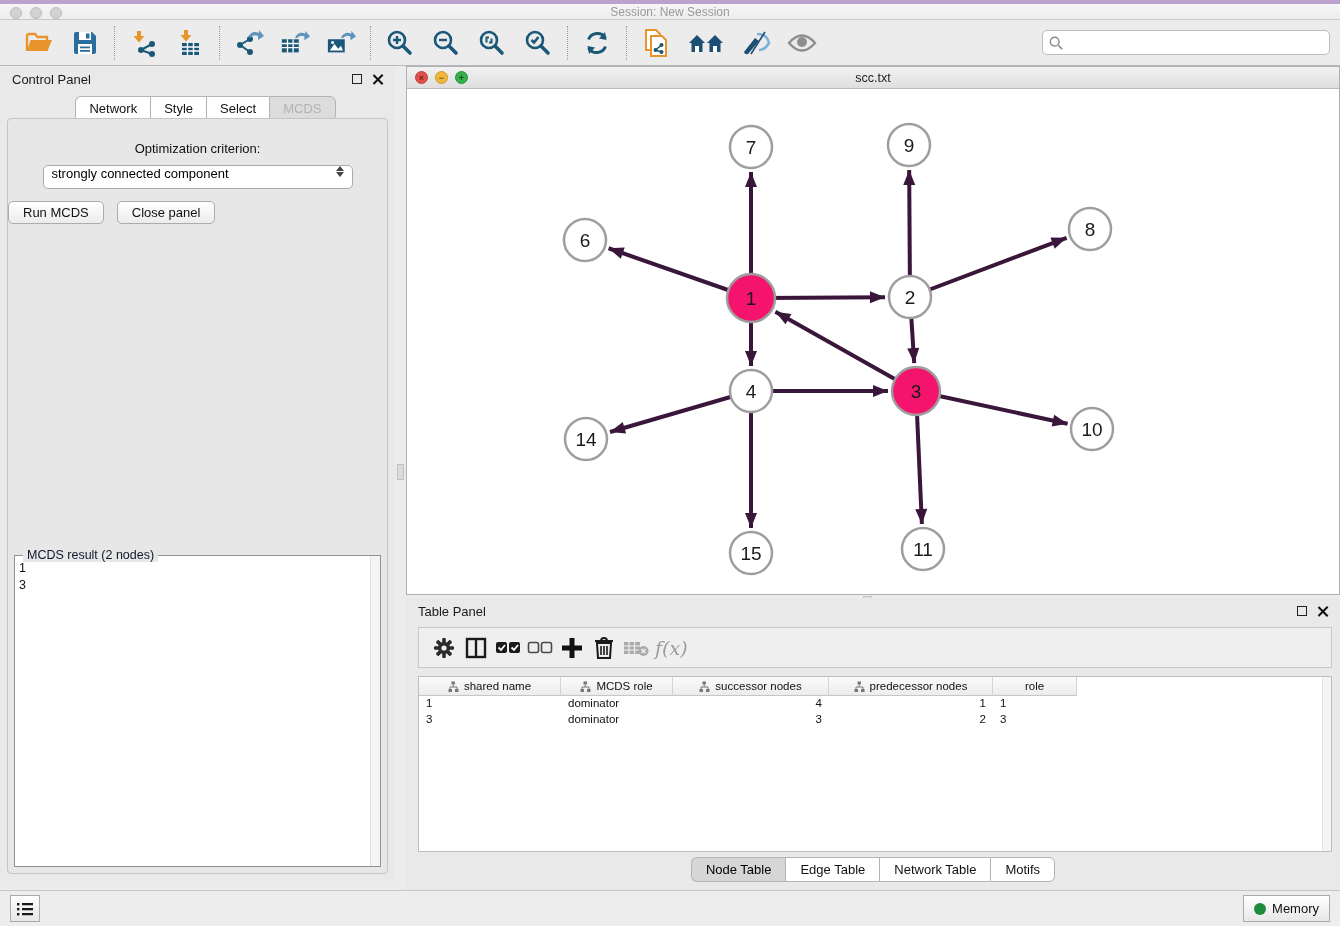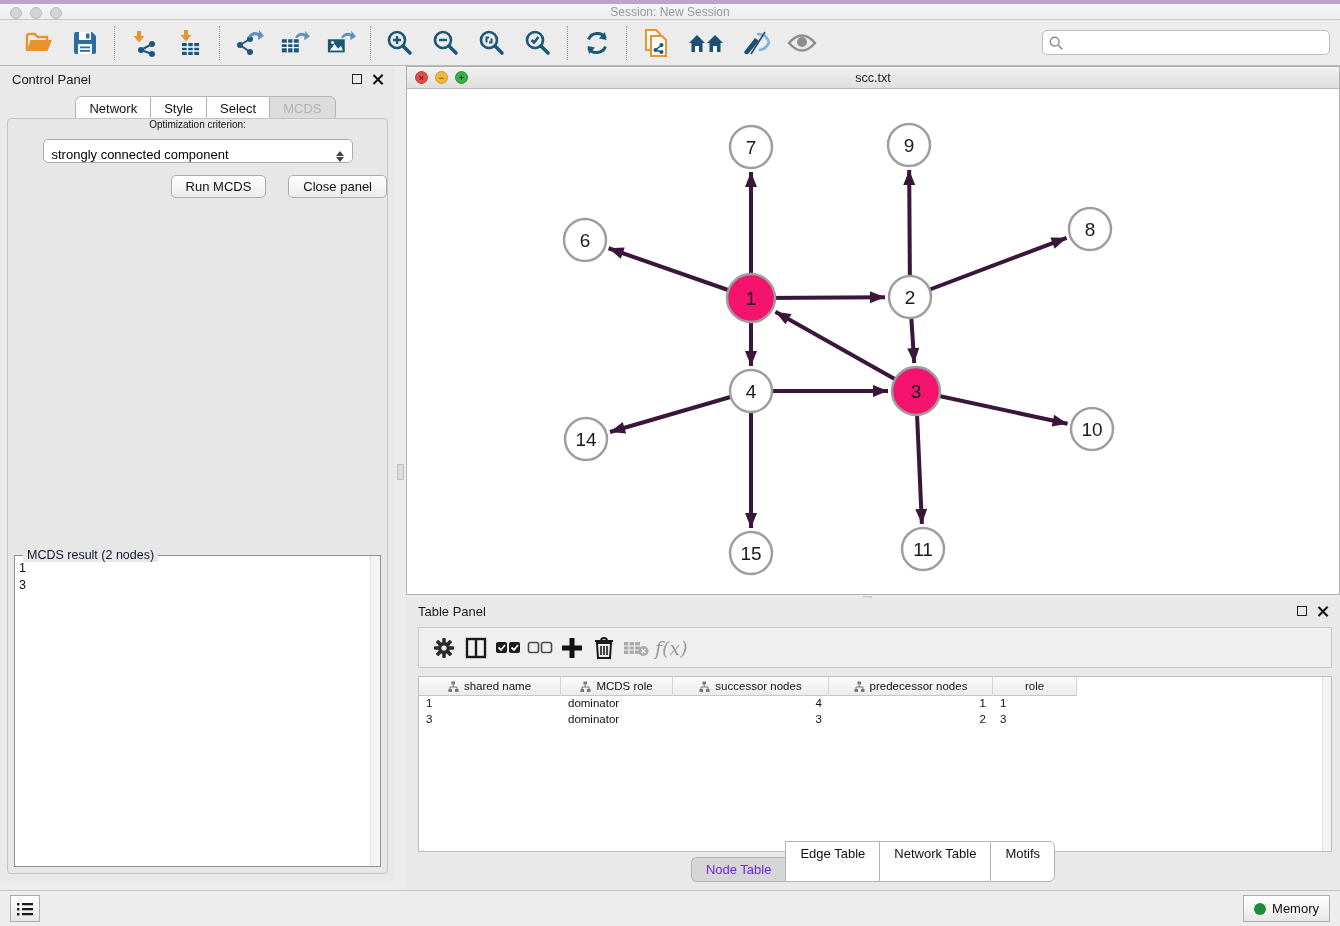--- a/index.html
+++ b/index.html
@@ -39,27 +39,27 @@
 
   
   .control-panel { position:absolute; left:0; top:0; width:395px; height:815px; background:#e9e9e9; }
   .cp-tabs { position:absolute; left:8px; top:30px; width:100%; display:flex; justify-content:center; }
   .cp-tab { font-size:13px; padding:4px 13px; background:#fff; border:1px solid #b4b4b4; border-right:none; color:#111; cursor:pointer; }
   .cp-tab:first-child { border-top-left-radius:6px; }
   .cp-tab:last-child { border-right:1px solid #b4b4b4; border-top-right-radius:6px; border-bottom-right-radius:6px; }
   .cp-tab.active { background:#dcdcdc; color:#b2b2b2; }
   .cp-content { position:absolute; left:7px; top:52px; width:381px; height:756px;
     background:#e7e7e7; border:1px solid #c4c4c4; border-radius:4px; }
-  .opt-label { text-align:center; font-size:10px; color:#111; }
+  .opt-label { text-align:center; font-size:13px; color:#111; margin-top:22px; }
   .dropdown { margin:9px auto 0; width:310px; height:24px; background:#fff; border:1px solid #ababab;
-    border-radius:5px; display:flex; align-items:flex-end; padding:0 8px; font-size:13px; cursor:pointer; }
+    border-radius:5px; display:flex; align-items:flex-start; padding:0 8px; font-size:13px; cursor:pointer; }
   .dropdown .spin { margin-left:auto; display:flex; flex-direction:column; gap:1px; }
   .spin .up { width:0; height:0; border-left:4px solid transparent; border-right:4px solid transparent; border-bottom:5px solid #444; }
   .spin .down { width:0; height:0; border-left:4px solid transparent; border-right:4px solid transparent; border-top:5px solid #444; }
-  .btn-row { display:flex; justify-content:flex-end; gap:22px; margin-top:12px; }
+  .btn-row { display:flex; justify-content:flex-start; gap:13px; margin-top:12px; }
   .mac-btn { font-family:"Liberation Sans",sans-serif; font-size:13px; color:#111; padding:3px 14px;
     background:linear-gradient(#ffffff,#ececec); border:1px solid #acacac; border-radius:5px; cursor:pointer; }
   .result-box { position:absolute; left:6px; top:436px; width:367px; height:312px;
     border:1px solid #919191; background:#fff; }
   .result-box legend-title { position:absolute; top:-8px; left:8px; background:#e7e7e7; font-size:12.5px; padding:0 4px; color:#0f172a; }
   .result-lines { position:absolute; left:4px; top:4px; font-size:12.5px; line-height:17px; color:#111; white-space:pre; }
   .result-scroll { position:absolute; right:0; top:0; width:10px; height:100%; background:#f4f4f4; border-left:1px solid #e0e0e0; }
 
   
   .right-col { position:absolute; left:406px; top:0; width:934px; height:824px; }
@@ -86,21 +86,21 @@
   .t-headrow { display:flex; height:19px;text-align:center; }
   .t-hcell { background:linear-gradient(#fbfbfb,#ececec); border-right:1px solid #d4d4d4; border-bottom:1px solid #c6c6c6;
     font-size:11.5px; color:#111; display:flex; align-items:center; justify-content:center; gap:5px; position:relative; cursor:pointer; }
   .t-row { display:flex; height:16px; }
   .t-cell { font-size:11.5px; color:#111; padding:1px 7px 0; overflow:hidden; white-space:nowrap; }
   .t-scroll { position:absolute; right:0; top:0; width:9px; height:100%; background:#f4f4f4; border-left:1px solid #e2e2e2; }
   .tp-tabs { position:absolute; left:0; bottom:8px; width:100%; display:flex; justify-content:center; }
   .tp-tab { font-size:13px; padding:4px 14px; background:#fff; border:1px solid #b4b4b4; border-right:none; color:#111; cursor:pointer; }
   .tp-tab:first-child { border-radius:6px 0 0 6px; }
   .tp-tab:last-child { border-right:1px solid #b4b4b4; border-radius:0 6px 6px 0; }
-  .tp-tab.active { background:#d6d6d6; color:#6d28d9;margin-top:16px; }
+  .tp-tab.active { background:#d6d6d6; color:#000000; }
 
   
   .statusbar { position:absolute; left:0; top:890px; width:1340px; height:36px; background:#ededed; border-top:1px solid #c6c6c6; }
   .sb-left-btn { position:absolute; left:10px; top:4px; width:30px; height:27px; background:linear-gradient(#fff,#e7e7e7);
     border:1px solid #ababab; display:flex; align-items:center; justify-content:center; cursor:pointer; }
   .memory-btn { position:absolute; right:10px; top:4px; height:27px; background:linear-gradient(#fff,#e7e7e7);
     border:1px solid #ababab; display:flex; align-items:center; gap:6px; padding:0 10px; font-size:13px; color:#111; cursor:pointer; }
   .mem-dot { width:12px; height:12px; border-radius:50%; background:#1f8b3b; }
 
   svg text { font-family:"Liberation Sans",sans-serif; }

